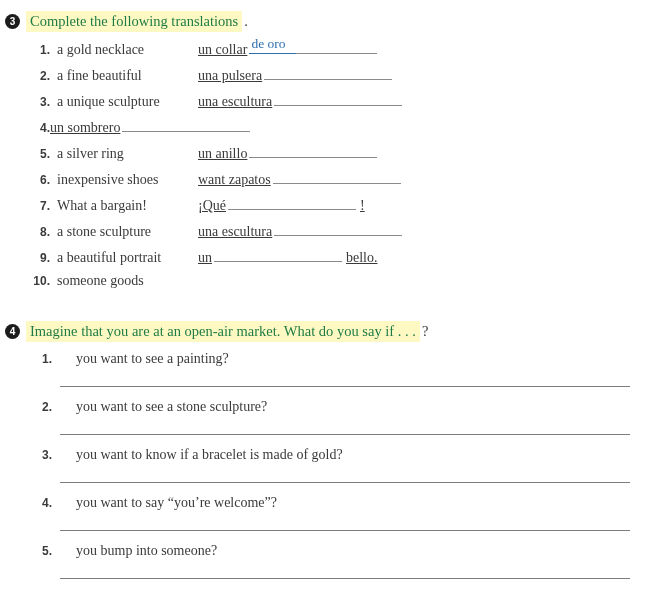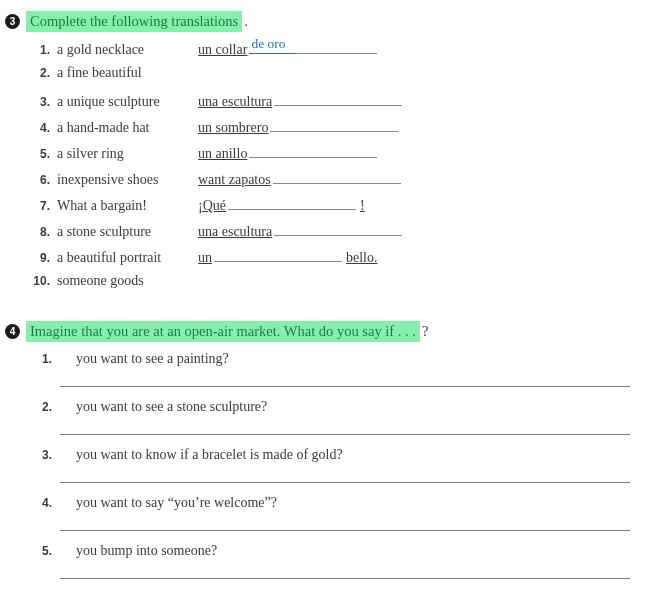--- a/index.html
+++ b/index.html
@@ -19,21 +19,21 @@
     flex: 0 0 auto;
     width: 15px; height: 15px;
     background: #1c1c1c; color: #ffffff;
     border-radius: 50%;
     font-family: "Liberation Sans", sans-serif;
     font-weight: bold; font-size: 10px; line-height: 15px;
     text-align: center;
   }
   .ex-title { margin-left: 6px; font-size: 14.5px; white-space: nowrap; }
   .hl {
-    background: #86efac;
+    background: #fef9c3;
     color: #1f7b45;
     padding: 2px 4px 3px 4px;
     text-align: right;
   }
   .title-suffix { color: #3a3a3a; margin-left: 2px; }
   
   .trans-list { margin-top: 9px; }
   .trans-row { display: flex; align-items: baseline; height: 26px; font-size: 14px; }
   .t-num {
     flex: 0 0 50px; text-align: right;
@@ -93,31 +93,31 @@
 
       <div class="trans-row">
         <span class="t-num">1.</span>
         <span class="t-eng">a gold necklace</span>
         <span class="t-spa"><span>un collar</span><span class="blank"><span class="answer">de oro</span></span></span>
       </div>
 
       <div class="trans-row">
         <span class="t-num">2.</span>
         <span class="t-eng">a fine beautiful</span>
+        <span class="t-spa"><span>una pulsera</span><span class="blank"></span></span>
       </div>
 
       <div class="trans-row">
         <span class="t-num">3.</span>
         <span class="t-eng">a unique sculpture</span>
         <span class="t-spa"><span>una escultura</span><span class="blank"></span></span>
       </div>
 
       <div class="trans-row">
         <span class="t-num">4.</span>
-        <span class="t-eng">a hand-made hat</span>
         <span class="t-spa"><span>un sombrero</span><span class="blank"></span></span>
       </div>
 
       <div class="trans-row">
         <span class="t-num">5.</span>
         <span class="t-eng">a silver ring</span>
         <span class="t-spa"><span>un anillo</span><span class="blank"></span></span>
       </div>
 
       <div class="trans-row">

